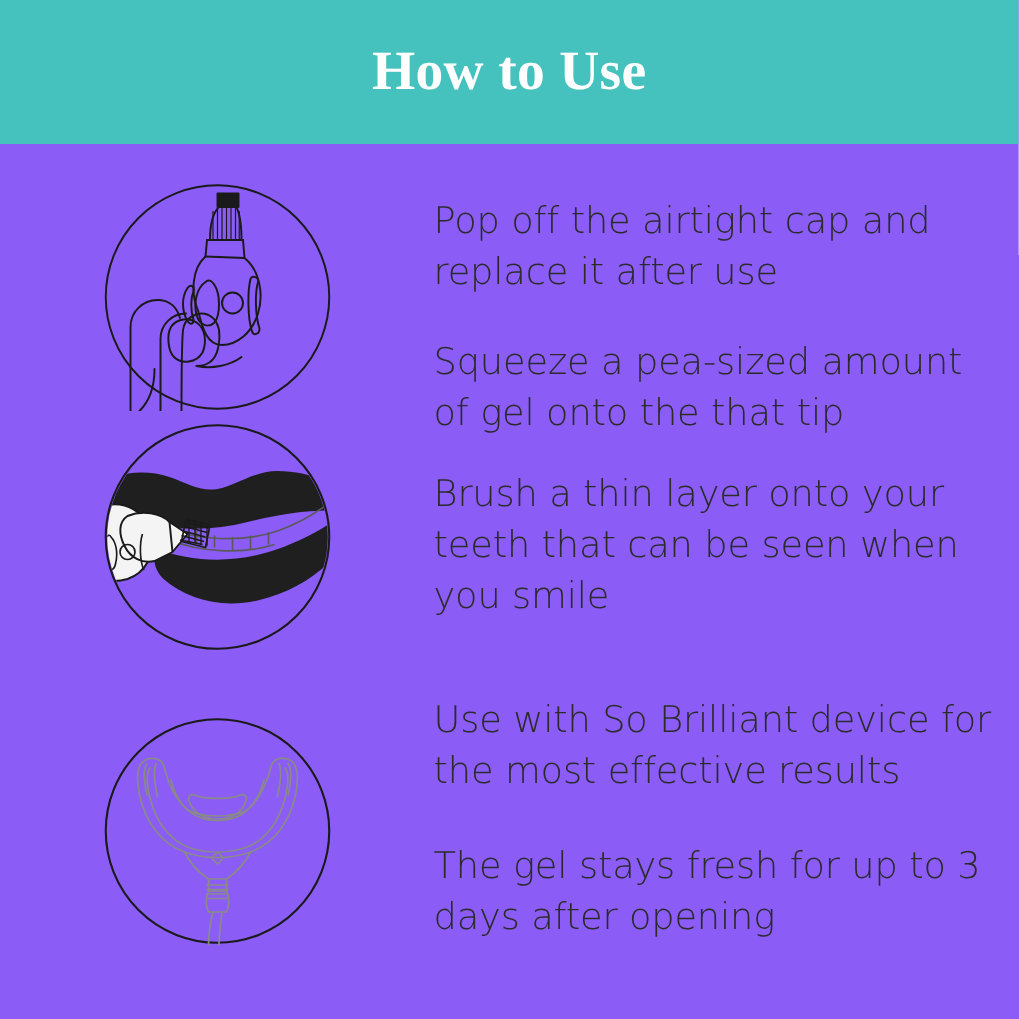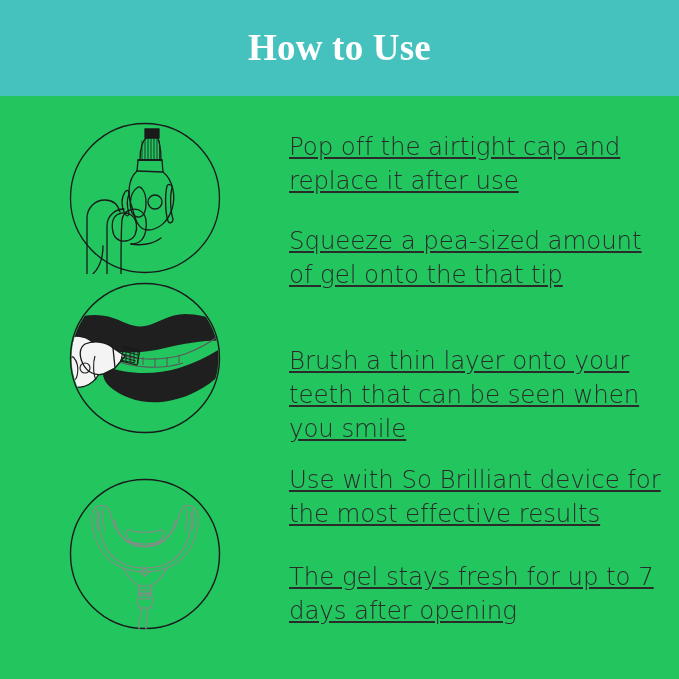--- a/index.html
+++ b/index.html
@@ -10,21 +10,21 @@
     width: 679px;
     height: 679px;
     background: #f4f4f4;
     font-family: "Liberation Sans", sans-serif;
     overflow: hidden;
   }
   .page {
     position: relative;
     width: 679px;
     height: 679px;
-    background: #22c55e;
+    background: #8b5cf6;
     box-sizing: border-box;
   }
   .header-band {
     position: absolute;
     left: 0;
     top: 0;
     width: 679px;
     height: 96px;
     background: #45c2be;
     display: flex;
@@ -80,25 +80,24 @@
   .step {
     position: absolute;
     left: 0;
     width: 372px;
     color: #2b2b2b;
     font-family: "DejaVu Sans", "Liberation Sans", sans-serif;
     font-size: 24.5px;
     font-weight: 300;
     line-height: 34px;
     letter-spacing: -0.1px;
-    text-decoration: underline;
   }
   .step-0 { top: 34px; }
   .step-1 { top: 128px; }
-  .step-2 { top: 248px; }
+  .step-2 { top: 216px; }
   .step-3 { top: 367px; }
   .step-4 { top: 464px; }
 </style>
 </head>
 <body>
 
 <div class="page">
 
   <div class="header-band">
     <div class="header-title">How to Use</div>
@@ -237,17 +236,17 @@
         </svg>
       </div>
 
     </div>
 
     <div class="steps">
       <div class="step step-0">Pop off the airtight cap and replace it after use</div>
       <div class="step step-1">Squeeze a pea-sized amount of gel onto the that tip</div>
       <div class="step step-2">Brush a thin layer onto your teeth that can be seen when you smile</div>
       <div class="step step-3">Use with So Brilliant device for the most effective results</div>
-      <div class="step step-4">The gel stays fresh for up to 7 days after opening</div>
+      <div class="step step-4">The gel stays fresh for up to 3 days after opening</div>
     </div>
 
   </div>
 </div>
 
 </body></html>

